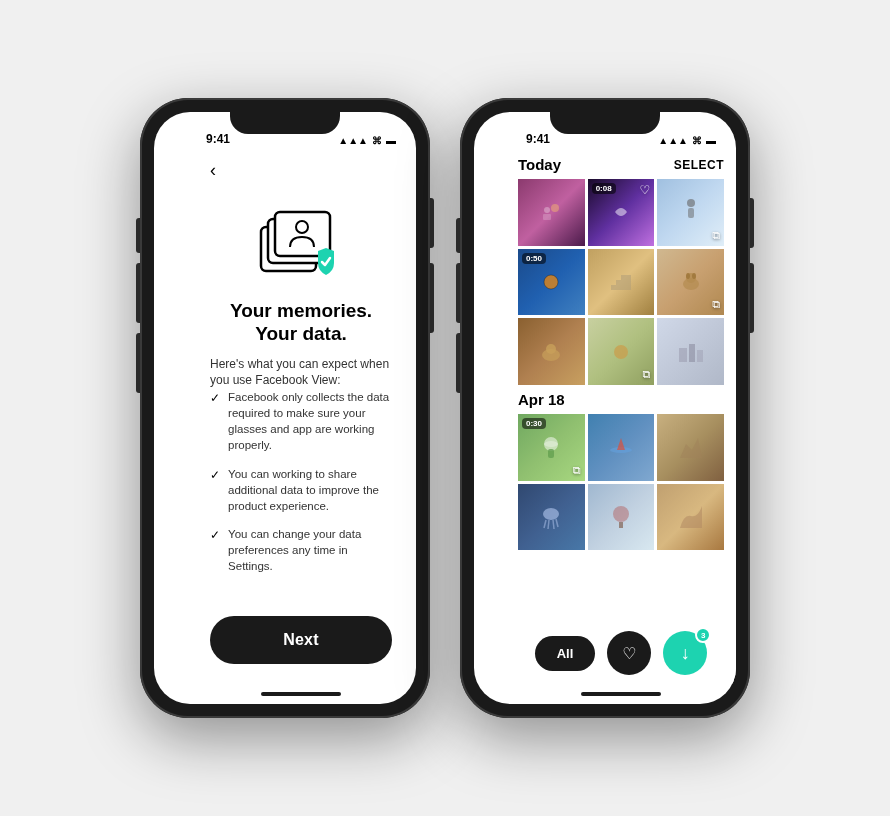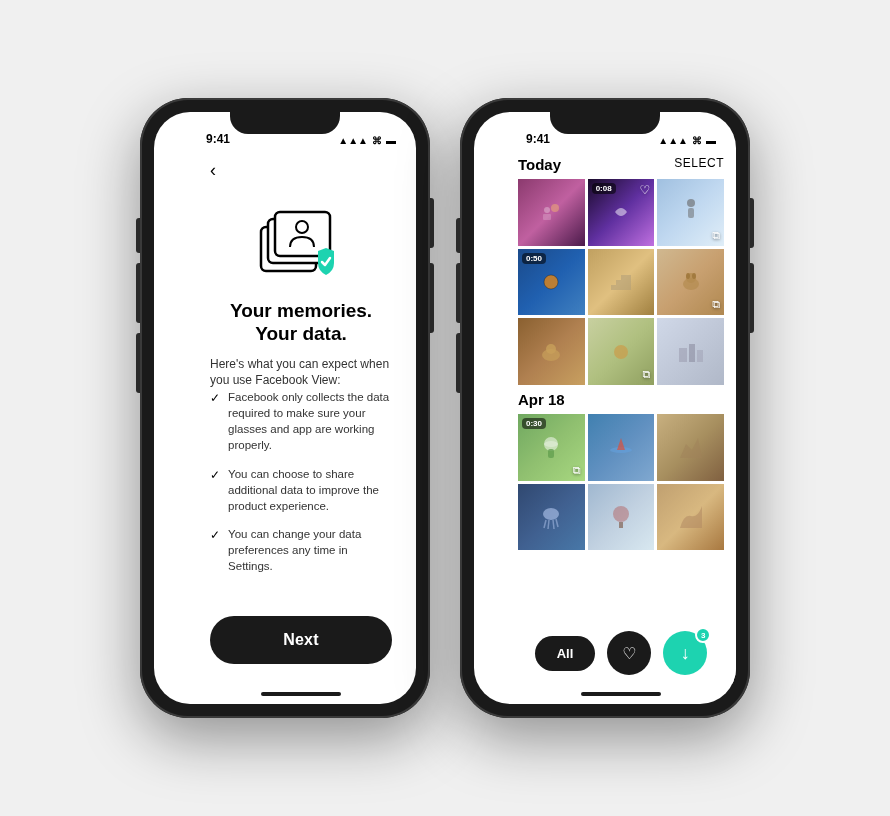--- a/index.html
+++ b/index.html
@@ -181,32 +181,32 @@
     .captures-scroll {
       flex: 1;
       overflow-y: auto;
       padding: 0 12px;
       scrollbar-width: none;
     }
     .captures-scroll::-webkit-scrollbar { display: none; }
     .section-header {
       display: flex;
       justify-content: space-between;
-      align-items: flex-start;
+      align-items: center;
       margin-bottom: 6px;
       margin-top: 4px;
     }
     .section-label {
       font-size: 15px;
       font-weight: 700;
       color: #000;
     }
     .select-btn {
       font-size: 12px;
-      font-weight: 400;
+      font-weight: 700;
       color: #000;
       letter-spacing: 0.5px;
     }
     .grid-3 {
       display: grid;
       grid-template-columns: repeat(3, 1fr);
       gap: 3px;
       margin-bottom: 6px;
     }
     .thumb {
@@ -428,21 +428,21 @@
       </div>
       <div class="privacy-heading">Your memories. Your data.</div>
       <div class="privacy-subtext">Here's what you can expect when you use Facebook View:</div>
       <ul class="privacy-bullets">
         <li>
           <span class="check-mark">✓</span>
           <span>Facebook only collects the data required to make sure your glasses and app are working properly.</span>
         </li>
         <li>
           <span class="check-mark">✓</span>
-          <span>You can choose to share additional data to improve the product experience.</span>
+          <span>You can working to share additional data to improve the product experience.</span>
         </li>
         <li>
           <span class="check-mark">✓</span>
           <span>You can change your data preferences any time in Settings.</span>
         </li>
       </ul>
       <div class="next-btn-area">
         <button class="next-btn">Next</button>
       </div>
     </div>

